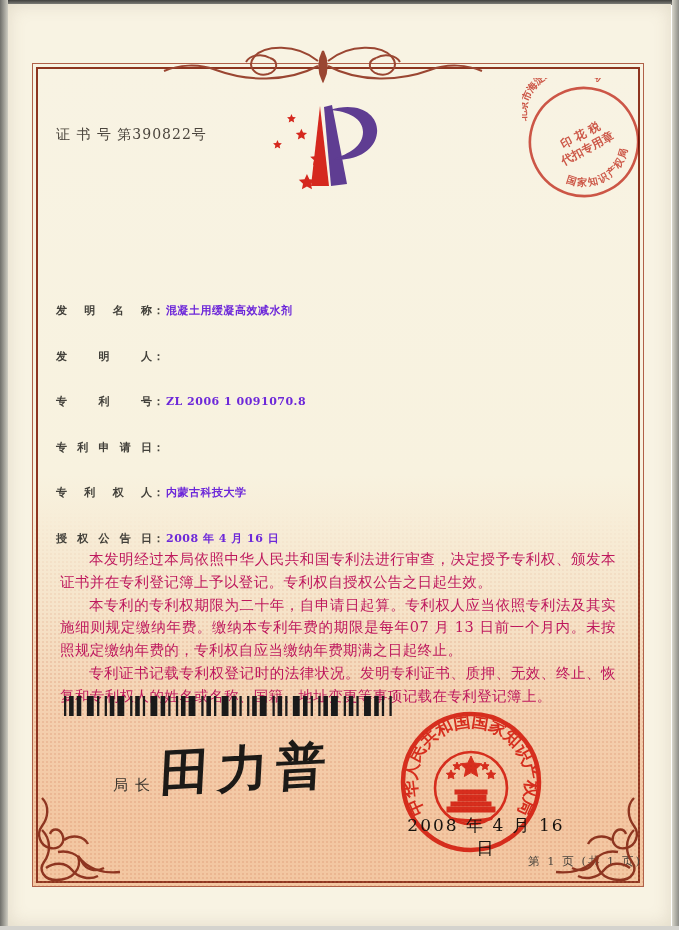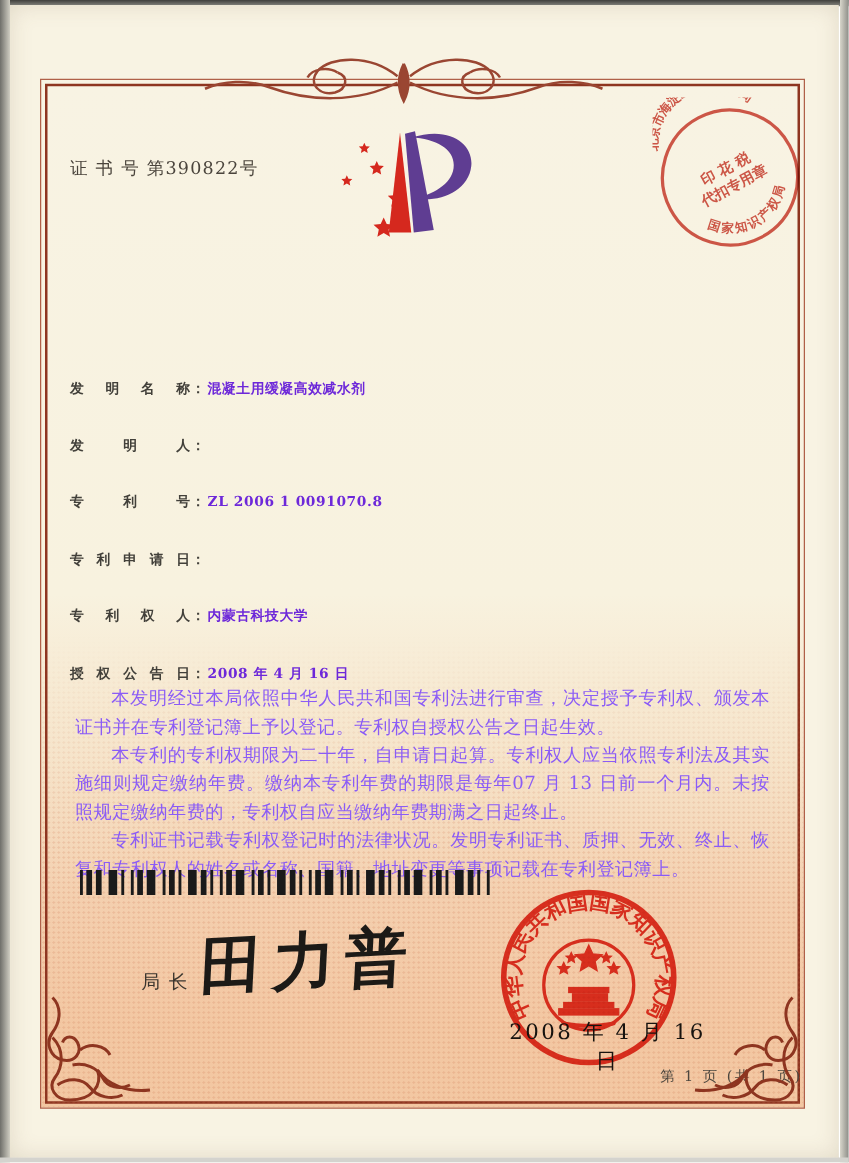--- a/index.html
+++ b/index.html
@@ -45,21 +45,21 @@
     font-size:35px;font-weight:700;color:#262420;
     letter-spacing:18px;text-indent:18px;
   }
   .fields{left:48px;top:284px;width:560px;}
   .field-row{height:45.5px;font-size:11px;color:#42403a;display:flex;align-items:center;font-weight:bold;}
   .field-label{display:inline-block;width:96px;text-align:justify;text-align-last:justify;-moz-text-align-last:justify;}
   .field-colon{margin:0 2px 0 1px;}
   .field-value{color:#6d28d9;letter-spacing:.5px;}
   .body-text{
     left:52px;top:544px;width:556px;font-size:14.5px;line-height:22.8px;
-    color:#8b5cf6;text-align:justify;letter-spacing:.4px;
+    color:#be185d;text-align:justify;letter-spacing:.4px;
   }
   .body-text p{margin:0;text-indent:2em;}
   .sign-label{left:105px;top:772px;font-size:15px;color:#3a352e;letter-spacing:7px;}
   .sign-name{
     left:152px;top:732px;font-size:50px;color:#1c1a17;font-weight:600;
     transform:rotate(-3deg) skewX(-6deg);letter-spacing:8px;
     font-family:"DejaVu Serif","Liberation Serif",serif;
   }
   .issue-date{left:398px;top:810px;width:160px;text-align:center;font-size:17px;color:#17130f;letter-spacing:2px;z-index:6;}
   .footer{left:24px;top:850px;width:610px;text-align:right;font-size:11.5px;color:#4c463e;letter-spacing:2px;}

